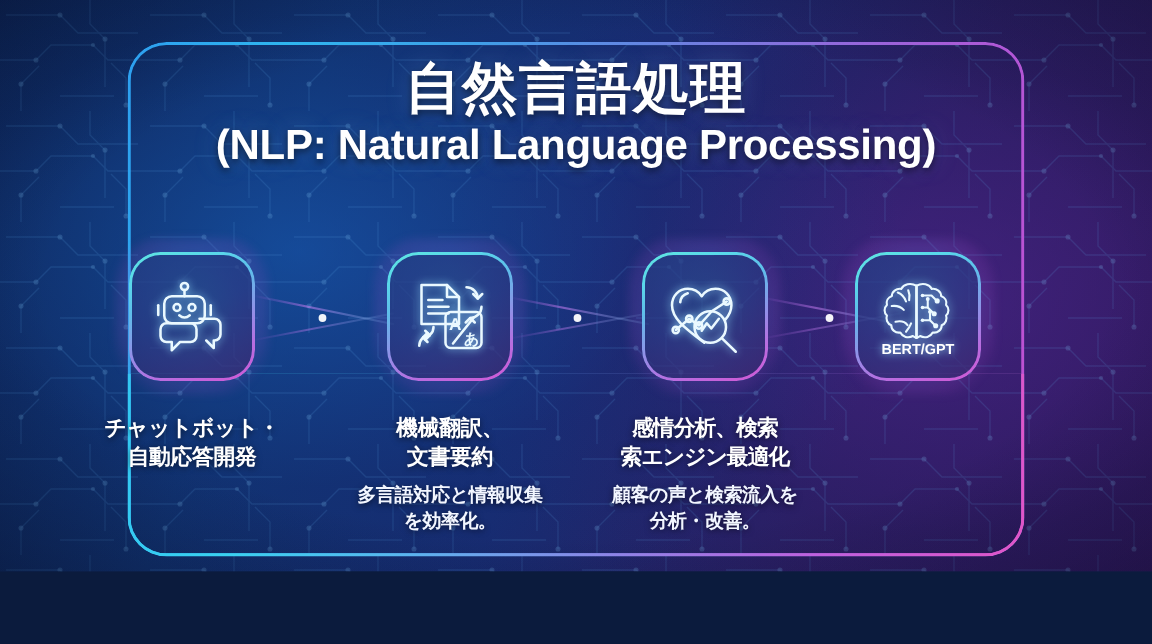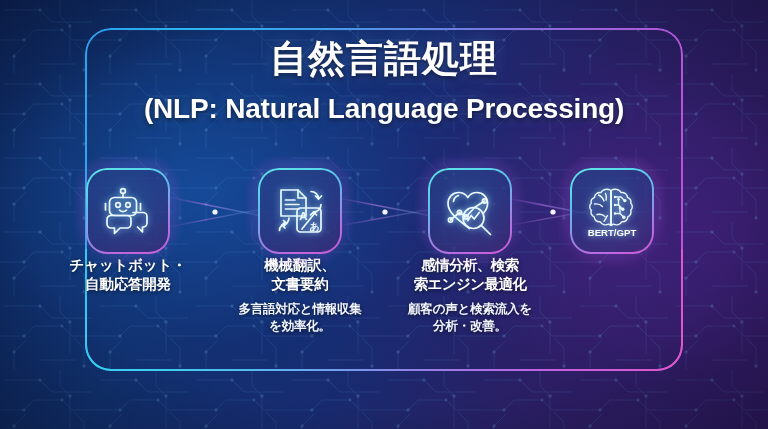--- a/index.html
+++ b/index.html
@@ -3,21 +3,21 @@
 <meta charset="utf-8">
 <style>
   html, body {
     margin: 0;
     padding: 0;
     background: #0b1b3d;
   }
   #stage {
     position: relative;
     width: 768px;
-    height: 429px;
+    height: 381px;
     overflow: hidden;
     font-family: "Liberation Sans", "DejaVu Sans", sans-serif;
     background:
       radial-gradient(ellipse 520px 340px at 26% 44%, rgba(24,96,190,0.55) 0%, rgba(16,60,140,0.22) 46%, rgba(10,28,74,0.0) 78%),
       radial-gradient(ellipse 430px 320px at 82% 52%, rgba(86,38,150,0.50) 0%, rgba(52,26,108,0.20) 50%, rgba(10,28,74,0.0) 80%),
       linear-gradient(110deg, #0d2352 0%, #11306b 26%, #182a6e 50%, #2a1f63 74%, #30185c 100%);
   }
 
   
   .circuit {
@@ -90,21 +90,21 @@
   }
   .title-ja {
     font-size: 37px;
     font-weight: 700;
     color: #ffffff;
     letter-spacing: 1px;
     line-height: 1.12;
     text-shadow: 0 2px 5px rgba(0,0,0,0.55), 0 0 16px rgba(130,190,255,0.30);
   }
   .title-en {
-    margin-top: 14px;
+    margin-top: 2px;
     font-size: 28px;
     font-weight: 700;
     color: #ffffff;
     letter-spacing: -0.2px;
     line-height: 1.16;
     text-shadow: 0 2px 5px rgba(0,0,0,0.55), 0 0 16px rgba(130,190,255,0.26);
   }
 
   
   .beams {
@@ -184,21 +184,21 @@
     inset: 0;
     display: flex;
     align-items: center;
     justify-content: center;
   }
   .card-ico svg {
     filter: drop-shadow(0 0 3px rgba(150,225,255,0.85));
   }
 
   .cap {
-    margin-top: 2px;
+    margin-top: 23px;
     font-size: 14.5px;
     font-weight: 700;
     color: #ffffff;
     line-height: 1.30;
     letter-spacing: -0.2px;
     text-shadow: 0 1px 4px rgba(0,0,0,0.60);
     white-space: pre-line;
   }
   .sub {
     margin-top: 7px;

